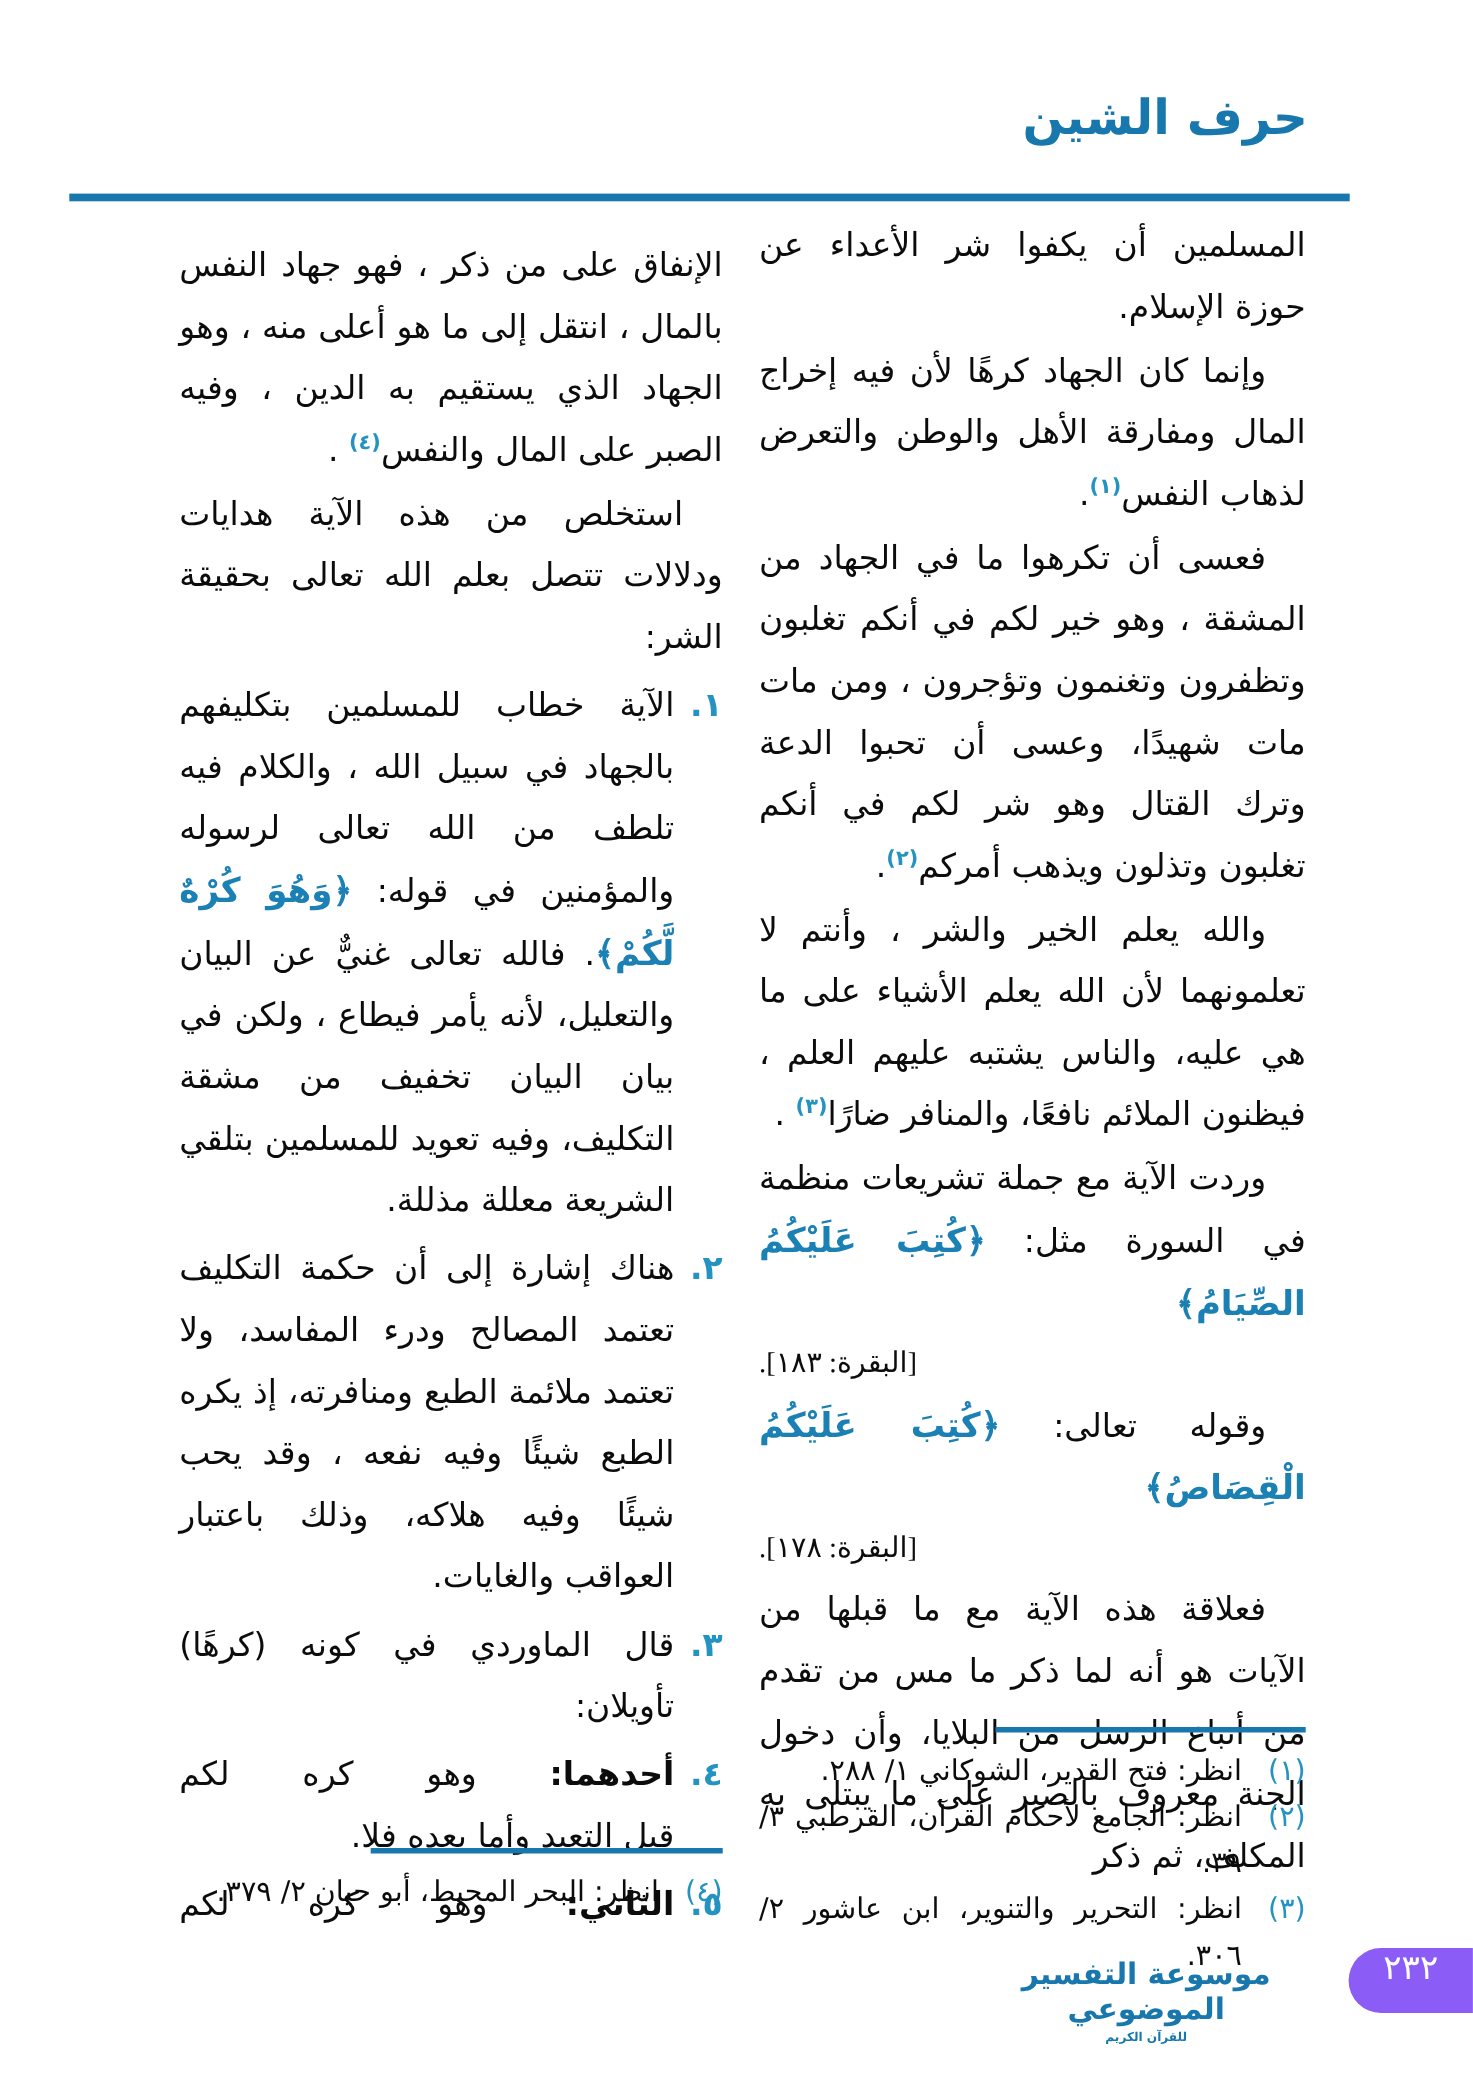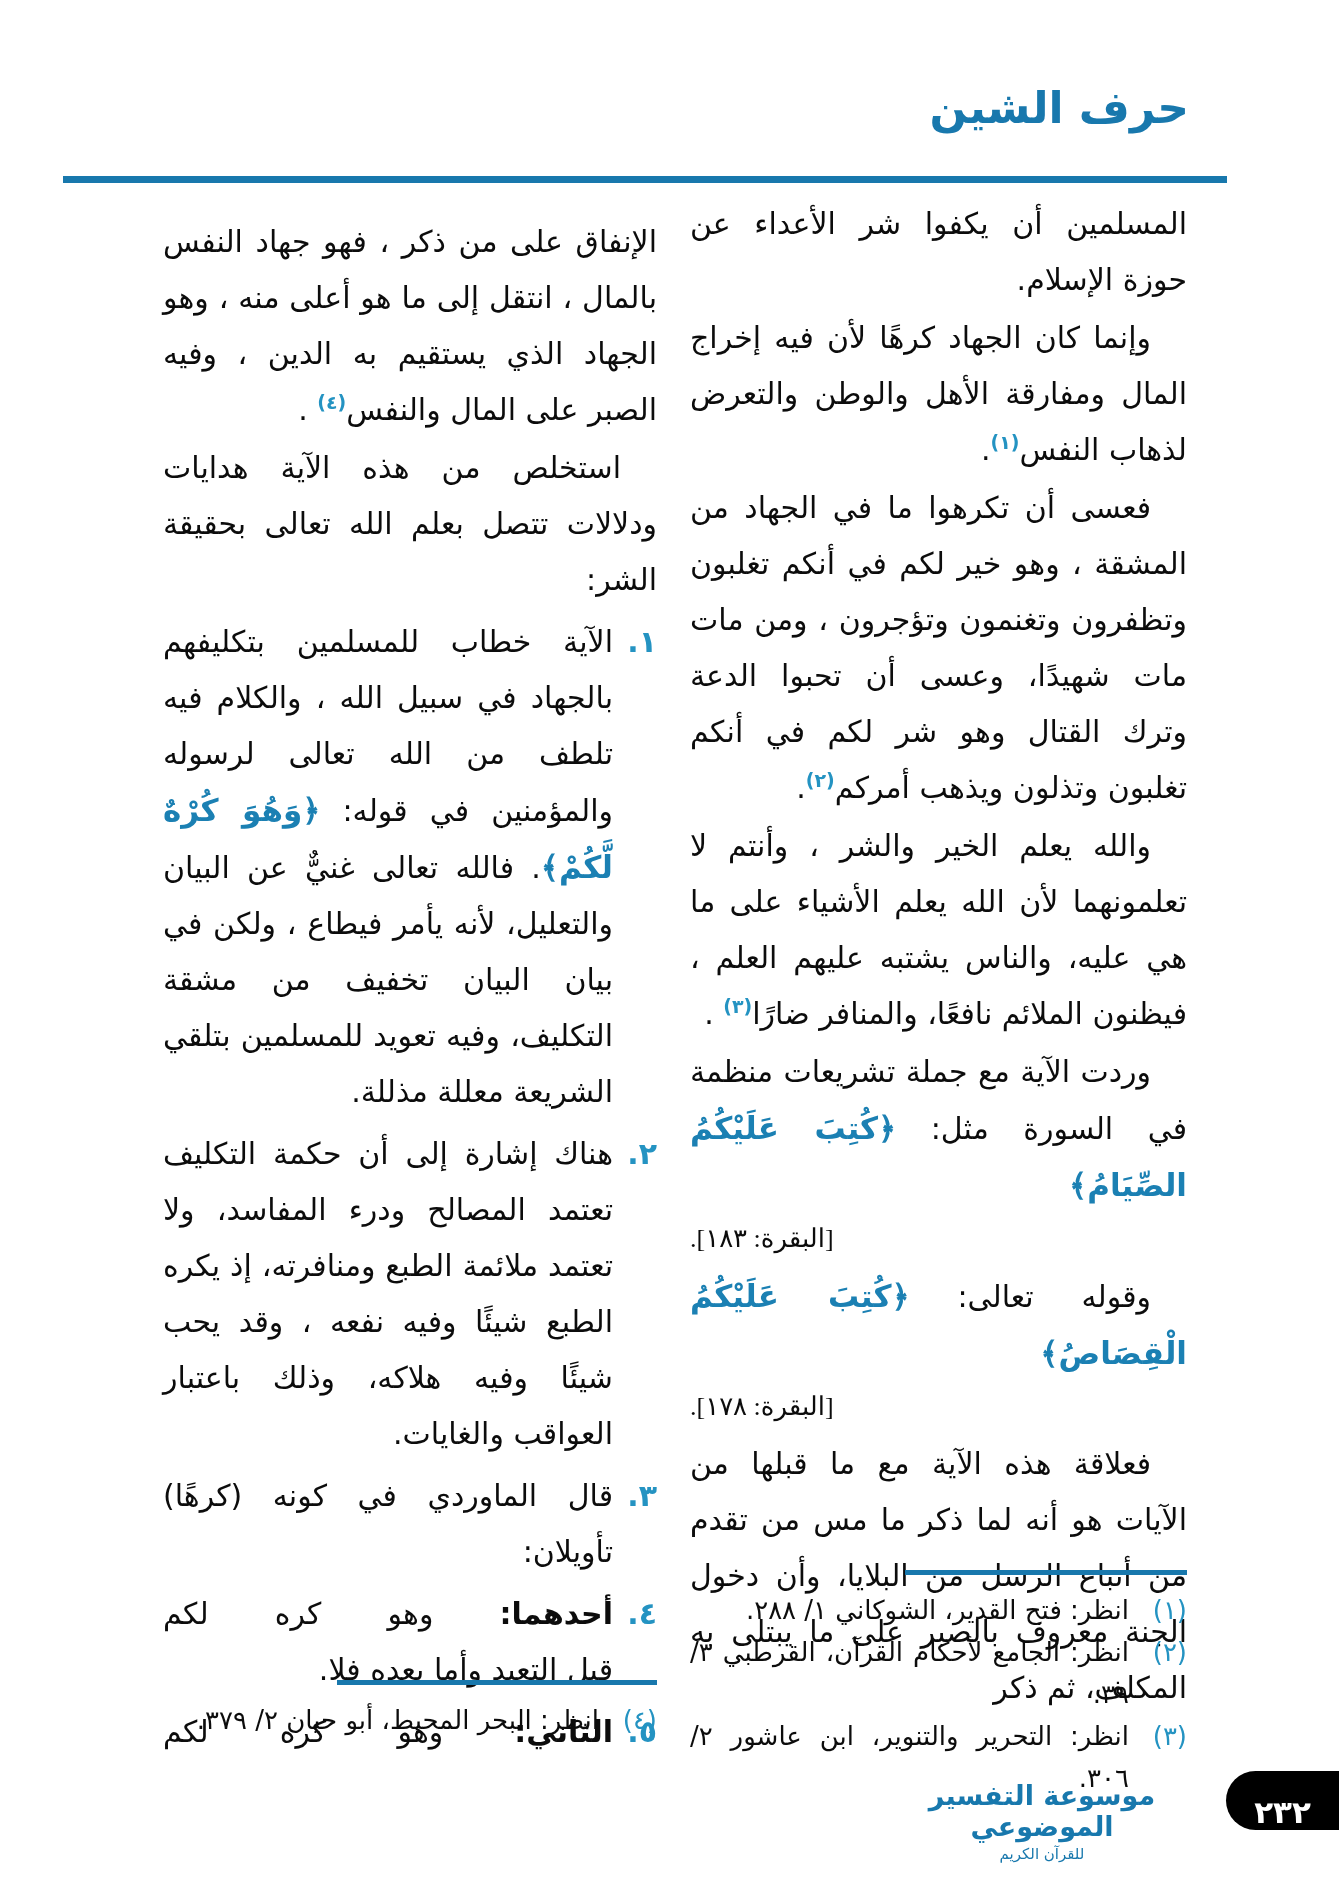--- a/index.html
+++ b/index.html
@@ -41,26 +41,26 @@
   .fn-rule.r{width:282px;}
   .fn-rule.l{width:320px;}
   .footnote{position:relative;padding-right:58px;}
   .fn-marker{position:absolute;right:0;top:0;color:#2493c2;}
   
   .logo{
     position:absolute;top:1756px;left:928px;width:228px;text-align:center;
     color:#1878ad;line-height:1.15;margin-top:24px;
   }
   .logo-main{font-size:27px;font-weight:bold;letter-spacing:-1px;}
-  .logo-sub{font-size:15px;font-weight:normal;margin-top:4px;}
+  .logo-sub{font-size:11px;font-weight:bold;margin-top:4px;}
   .page-badge{
     position:absolute;top:1771px;left:1226px;width:113px;height:59px;
-    background:#000000;border-radius:30px 0 0 30px;
-    display:flex;align-items:flex-end;justify-content:center;
-    color:#ffffff;font-size:31px;font-weight:bold;
+    background:#8b5cf6;border-radius:30px 0 0 30px;
+    display:flex;align-items:flex-start;justify-content:center;
+    color:#ffffff;font-size:31px;font-weight:normal;
   }
 </style>
 </head>
 <body>
 
 <main class="page">
 
   <div class="header-title">حرف الشين</div>
   <div class="header-rule"></div>
 

